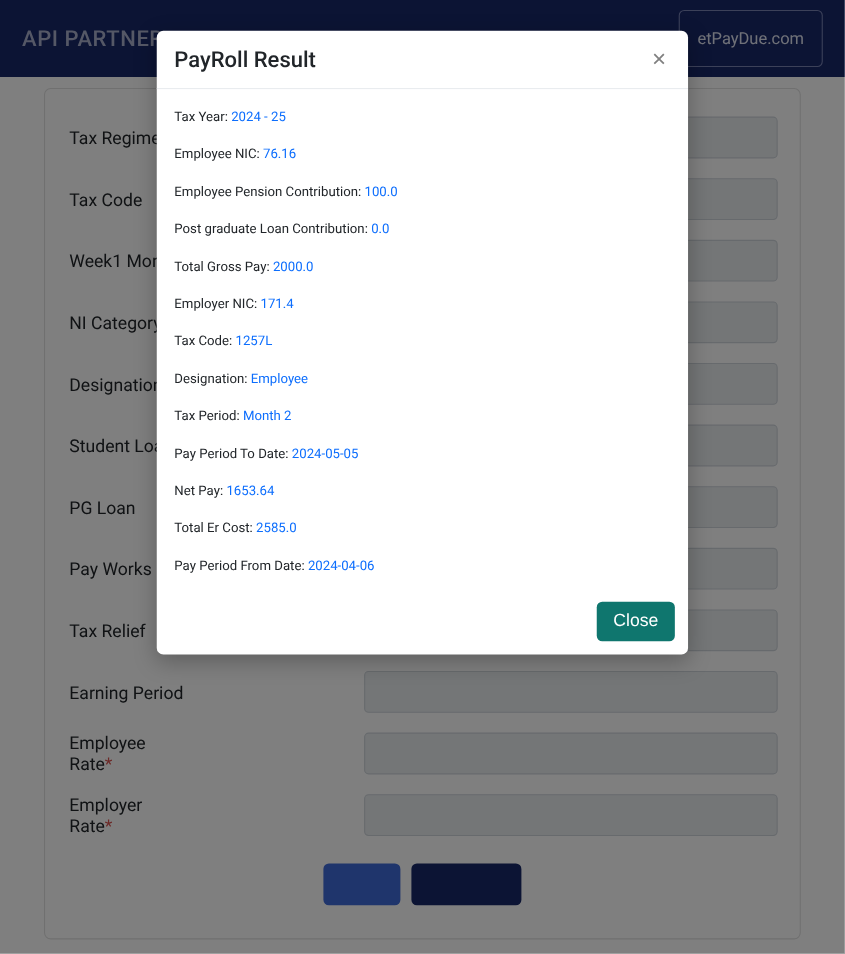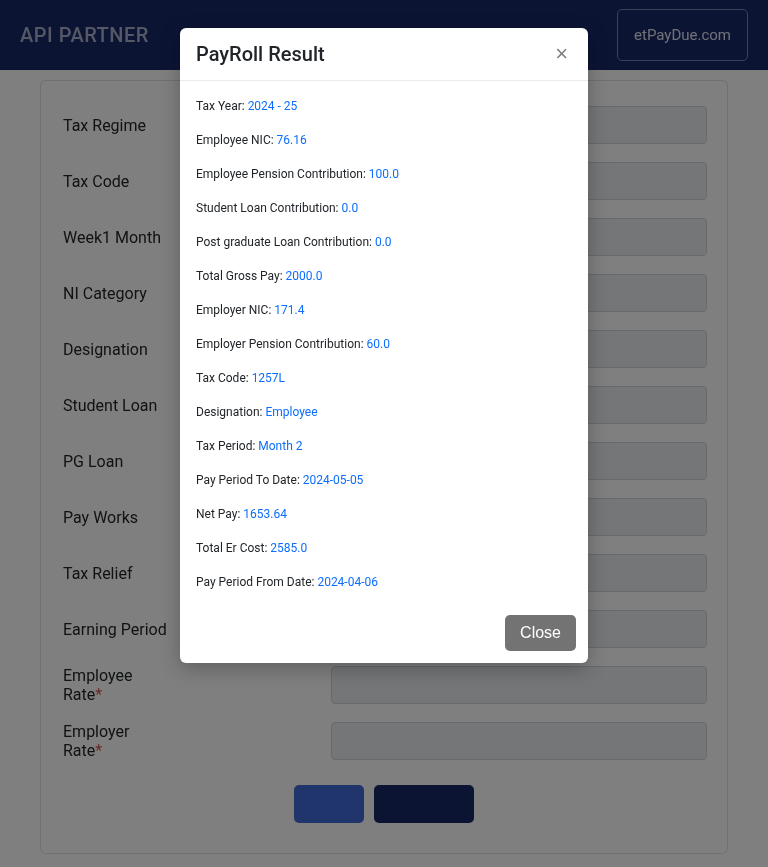--- a/index.html
+++ b/index.html
@@ -84,21 +84,21 @@
     .backdrop {
       position: absolute;
       inset: 0;
       background: rgba(0,0,0,0.5);
     }
     .modal {
       position: absolute;
       top: 28px;
       left: 50%;
       transform: translateX(-50%);
-      width: 408px;
+      width: 483px;
       background: #fff;
       border-radius: 6px;
       box-shadow: 0 6px 20px rgba(0,0,0,0.25);
       display: flex;
       flex-direction: column;
     }
     .modal-header {
       display: flex;
       align-items: center;
       justify-content: space-between;
@@ -131,21 +131,21 @@
     .result-line:last-child { margin-bottom: 4px; }
     .result-value {
       color: #0d6efd;
     }
     .modal-footer {
       padding: 12px 12px 12px 12px;
       display: flex;
       justify-content: flex-end;
     }
     .btn-close {
-      background: #737373;
+      background: #0f766e;
       color: #fff;
       border: none;
       padding: 9px 15px;
       border-radius: 5px;
       font-size: 16px;
       cursor: pointer;
     }
   </style>
 </head>
 <body>
@@ -217,25 +217,23 @@
 <div class="backdrop"></div>
 <div class="modal">
   <div class="modal-header">
     <div class="modal-title">PayRoll Result</div>
     <button class="modal-close-x">×</button>
   </div>
   <div class="modal-body" id="modal-body">
       <div class="result-line"><span>Tax Year: </span><span class="result-value">2024 - 25</span></div>
       <div class="result-line"><span>Employee NIC: </span><span class="result-value">76.16</span></div>
       <div class="result-line"><span>Employee Pension Contribution: </span><span class="result-value">100.0</span></div>
-      <div class="result-line"><span>Student Loan Contribution: </span><span class="result-value">0.0</span></div>
       <div class="result-line"><span>Post graduate Loan Contribution: </span><span class="result-value">0.0</span></div>
       <div class="result-line"><span>Total Gross Pay: </span><span class="result-value">2000.0</span></div>
       <div class="result-line"><span>Employer NIC: </span><span class="result-value">171.4</span></div>
-      <div class="result-line"><span>Employer Pension Contribution: </span><span class="result-value">60.0</span></div>
       <div class="result-line"><span>Tax Code: </span><span class="result-value">1257L</span></div>
       <div class="result-line"><span>Designation: </span><span class="result-value">Employee</span></div>
       <div class="result-line"><span>Tax Period: </span><span class="result-value">Month 2</span></div>
       <div class="result-line"><span>Pay Period To Date: </span><span class="result-value">2024-05-05</span></div>
       <div class="result-line"><span>Net Pay: </span><span class="result-value">1653.64</span></div>
       <div class="result-line"><span>Total Er Cost: </span><span class="result-value">2585.0</span></div>
       <div class="result-line"><span>Pay Period From Date: </span><span class="result-value">2024-04-06</span></div>
     </div>
   <div class="modal-footer">
     <button class="btn-close">Close</button>

